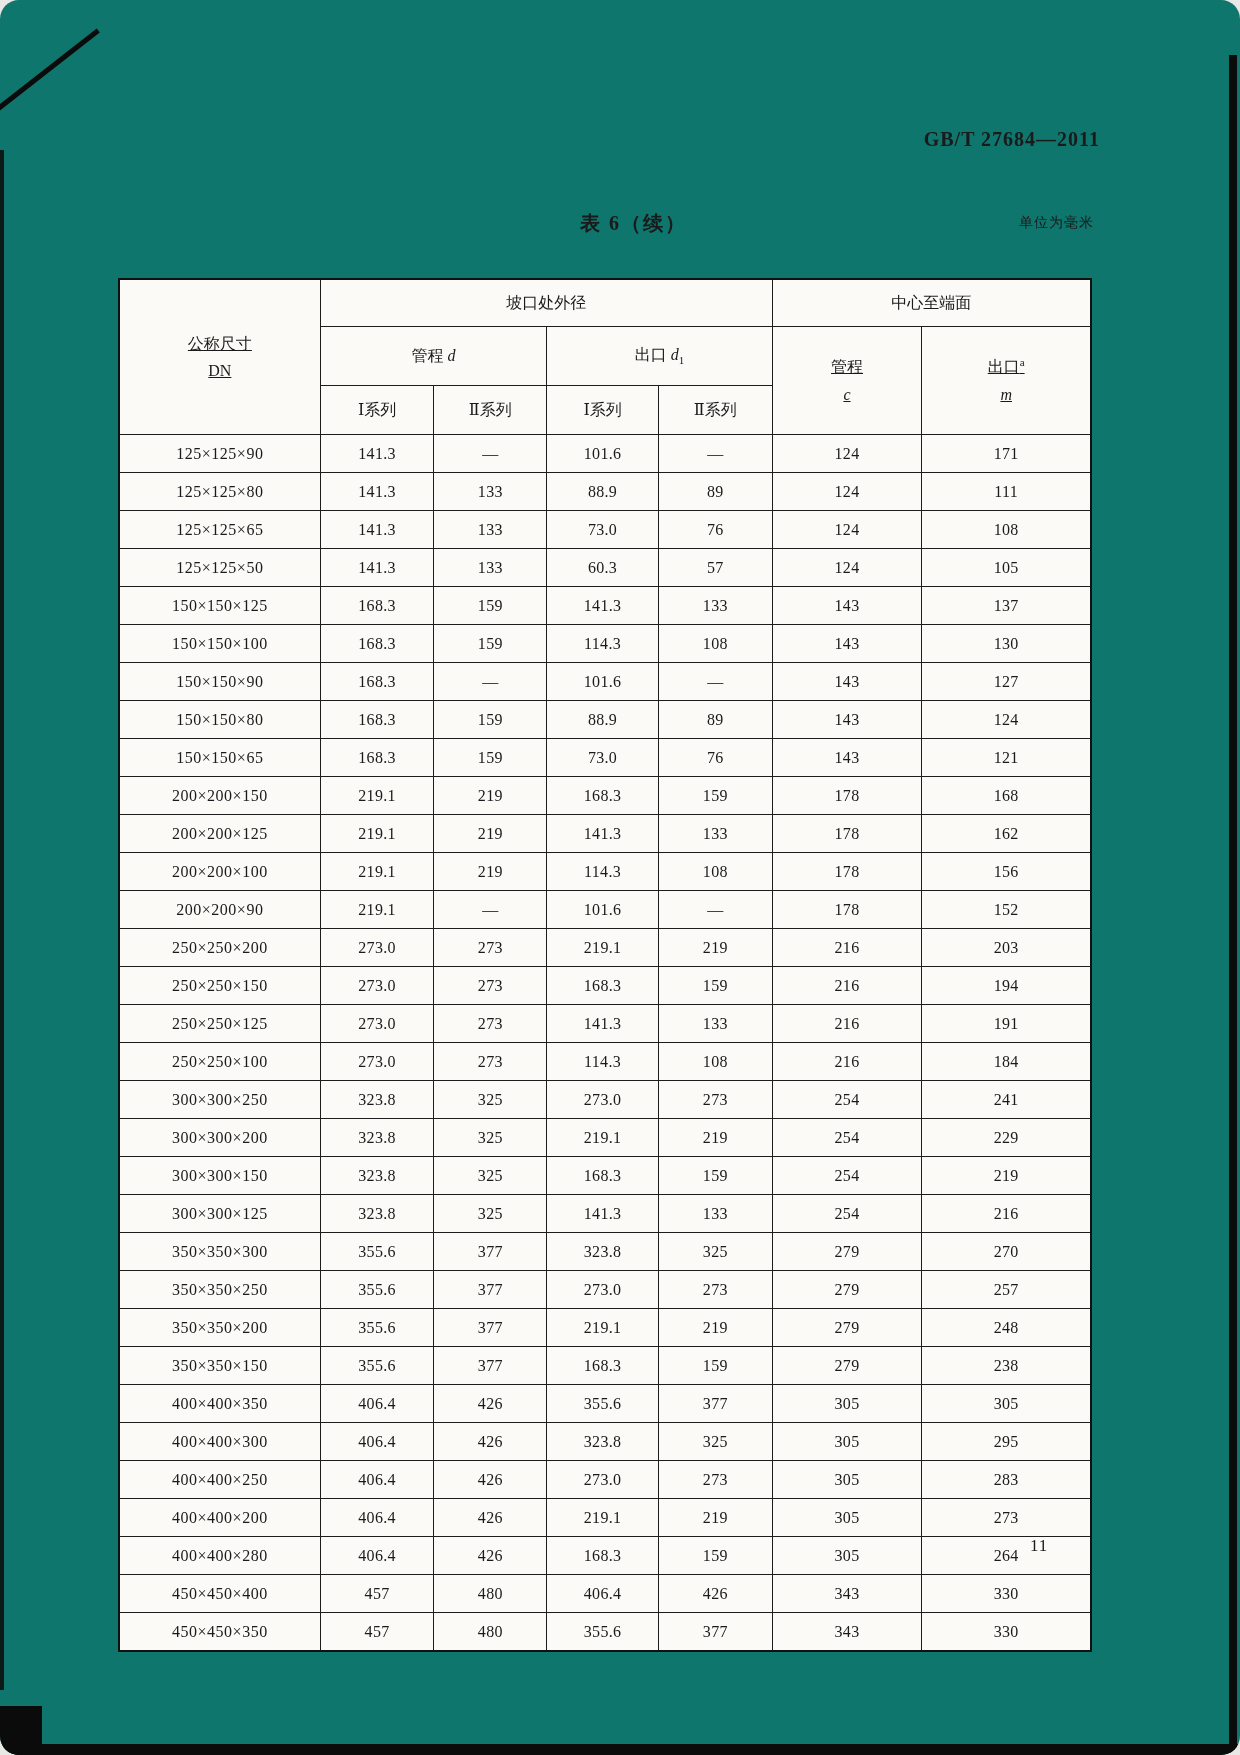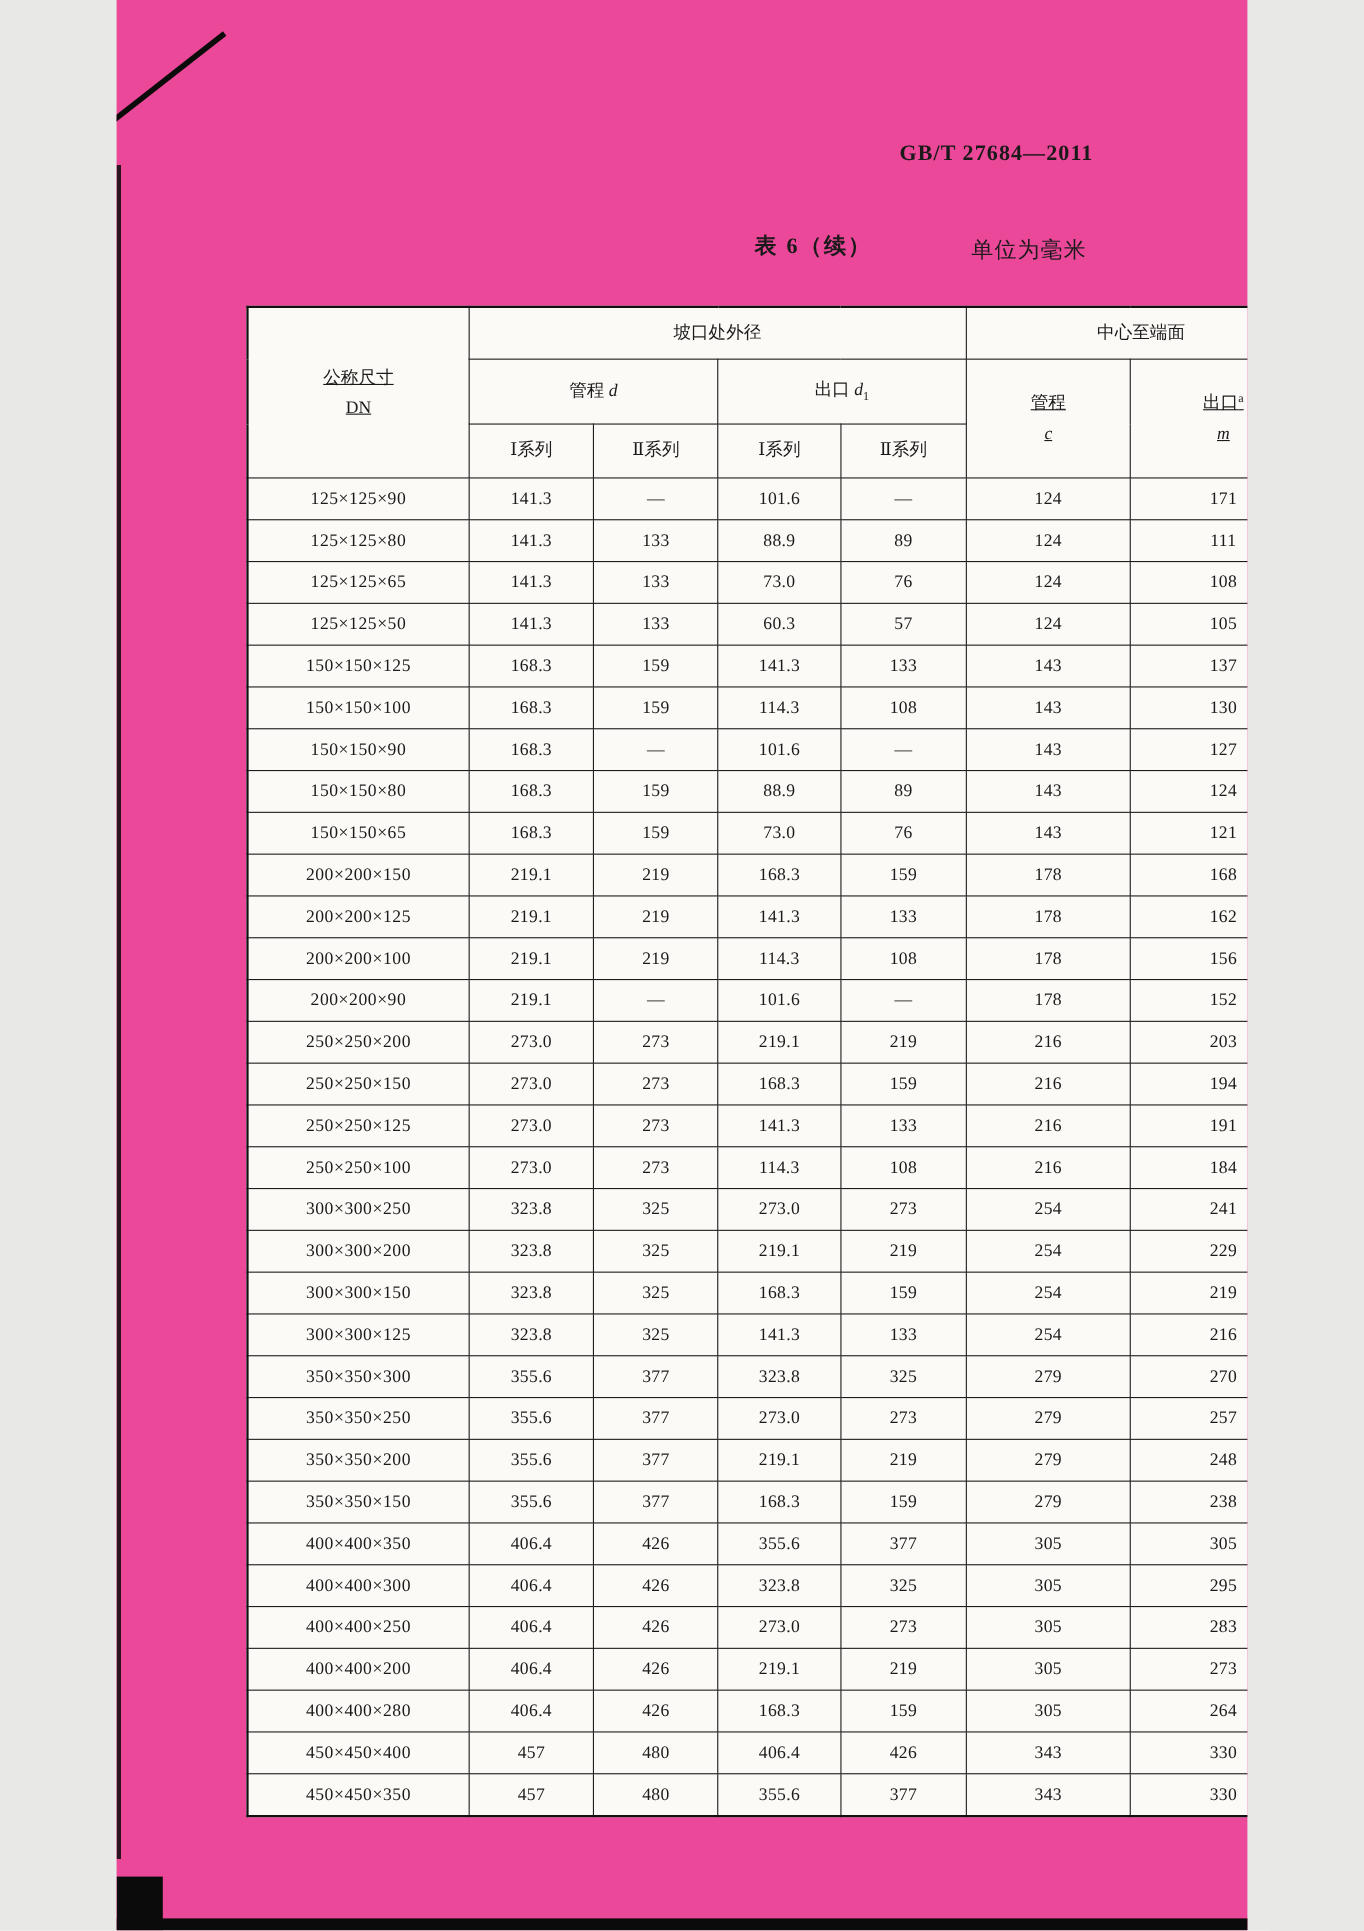--- a/index.html
+++ b/index.html
@@ -2,27 +2,28 @@
 <html><head>
 <meta charset="utf-8">
 <style>
   html, body {
     margin: 0;
     padding: 0;
     background: #e8e8e6;
   }
   .page {
     position: relative;
-    width: 1028px;
+    width: 1240px;
     height: 1755px;
     margin: 0 auto;
-    background: #ec4899;
+    background: #0f766e;
     overflow: hidden;
     font-family: "Liberation Serif", "DejaVu Serif", serif;
     color: #1a1a1a;
+    border-radius: 19px;
   }
 
   
   .artifact { position: absolute; background: #0b0b0b; }
   .artifact-left   { left: 0; top: 150px; width: 4px; height: 1540px; opacity: .85; }
   .artifact-right  { left: 1229px; top: 55px; width: 8px; height: 1700px; }
   .artifact-bottom { left: 0; top: 1744px; width: 1240px; height: 11px; }
   .artifact-bottom-left { left: 0; top: 1706px; width: 42px; height: 49px; }
   .artifact-topleft { left: -18px; top: 68px; width: 130px; height: 5px;
                       transform: rotate(-38deg); }
@@ -41,28 +42,28 @@
     left: 560px;
     font-size: 20px;
     font-weight: bold;
     letter-spacing: 2px;
     margin-left: 20px;
   }
   .unit-note {
     position: absolute;
     top: 214px;
     right: 146px;
-    font-size: 20px;
+    font-size: 14px;
     letter-spacing: 1px;
   }
   .page-number {
     position: absolute;
-    top: 1653px;
+    top: 1536px;
     left: 1030px;
-    font-size: 22px;
+    font-size: 17px;
     letter-spacing: 1px;
   }
 
   table.spec {
     position: absolute;
     left: 118px;
     top: 278px;
     width: 974px;
     border-collapse: collapse;
     table-layout: fixed;

